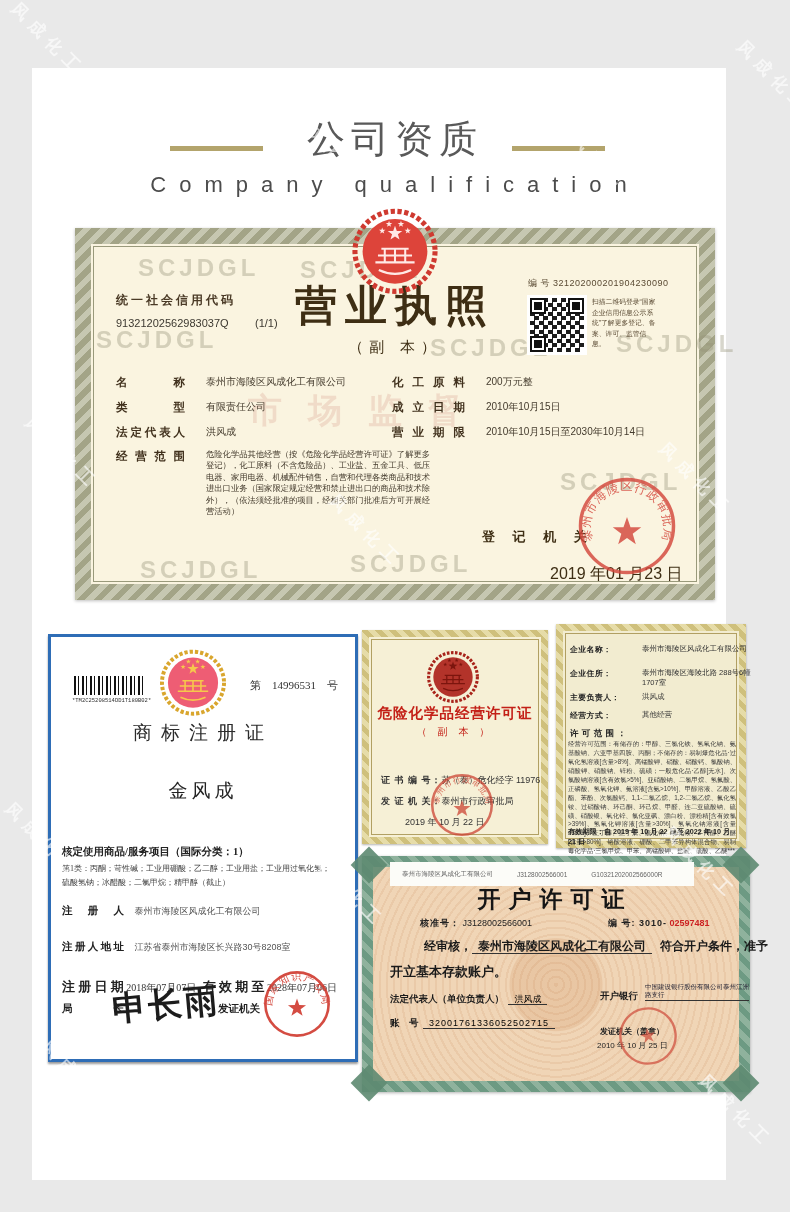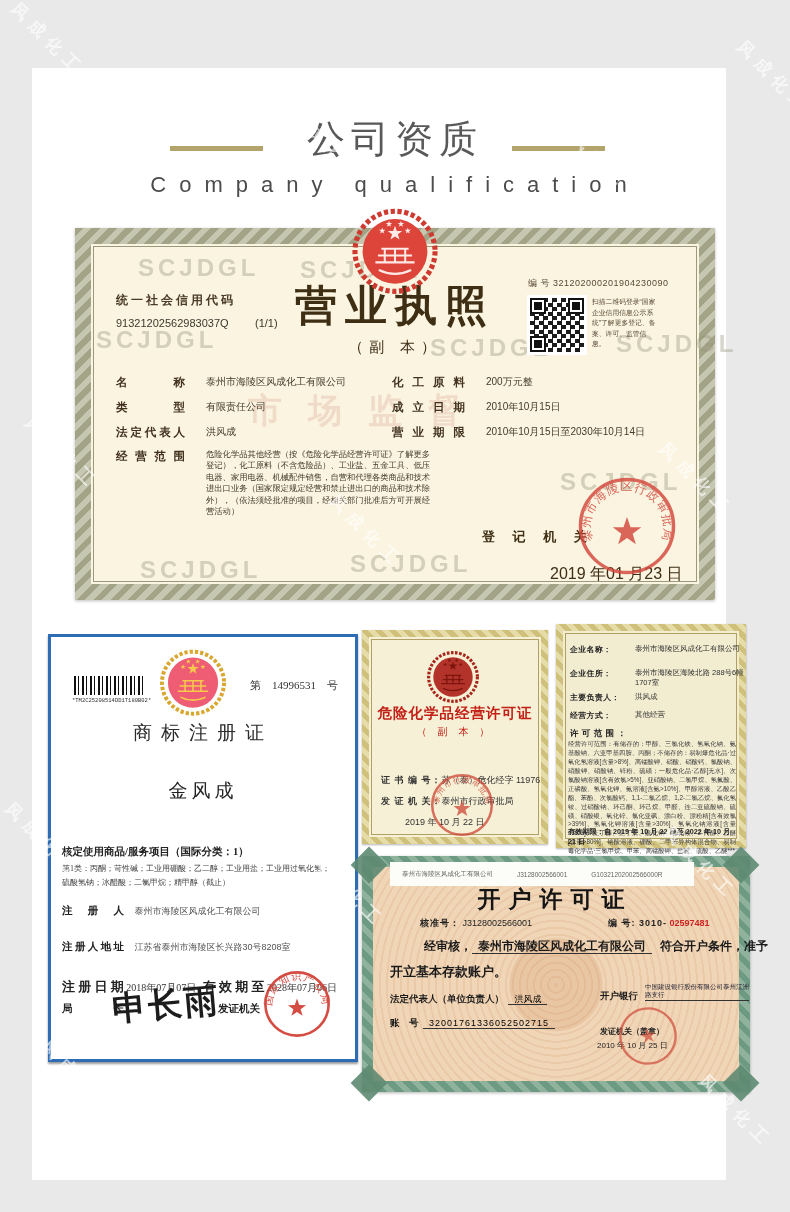--- a/index.html
+++ b/index.html
@@ -69,21 +69,21 @@
   
   .gold-box{position:absolute;z-index:5;box-sizing:border-box;background:#f6f0d6;
       border:7px solid transparent;
       border-image:repeating-linear-gradient(45deg,#cfc07c 0 5px,#e6dca8 5px 10px) 7;
       box-shadow:0 1px 2px rgba(0,0,0,.3)}
   .gold-box::after{content:"";position:absolute;inset:2px;border:1px solid rgba(160,140,70,.8)}
   .hz-title{width:178px;text-align:center;font-size:14.5px;font-weight:bold;color:#c32017;letter-spacing:1px}
   .hz-sub{width:178px;text-align:center;font-size:10px;color:#c32017;letter-spacing:4px}
   .hz-row{font-size:9px;color:#333;font-weight:bold;letter-spacing:1px}
   .hz-row span{font-weight:normal;letter-spacing:0}
-  .hb-row{position:absolute;z-index:10;display:flex;gap:5px}
+  .hb-row{position:absolute;z-index:10;display:flex;gap:12px}
   .hb-lab{flex:none;width:60px;font-size:7.8px;font-weight:bold;color:#222;letter-spacing:.5px}
   .hb-val{width:112px;font-size:7.5px;color:#333;line-height:1.35}
   .hb-scope{width:168px;font-size:6.3px;line-height:1.42;color:#3a3a3a;text-align:justify}
   .hb-valid{width:168px;font-size:7.2px;font-weight:bold;color:#222}
   
   .bank-box{position:absolute;z-index:5;left:362px;top:856px;width:388px;height:236px;box-sizing:border-box;
      background:#f0d5b6;border:11px solid transparent;
      border-image:repeating-linear-gradient(45deg,#6d9a83 0 6px,#8fb29d 6px 12px) 11;
      box-shadow:0 1px 3px rgba(0,0,0,.3)}
   .bank-box::before{content:"";position:absolute;inset:0;

